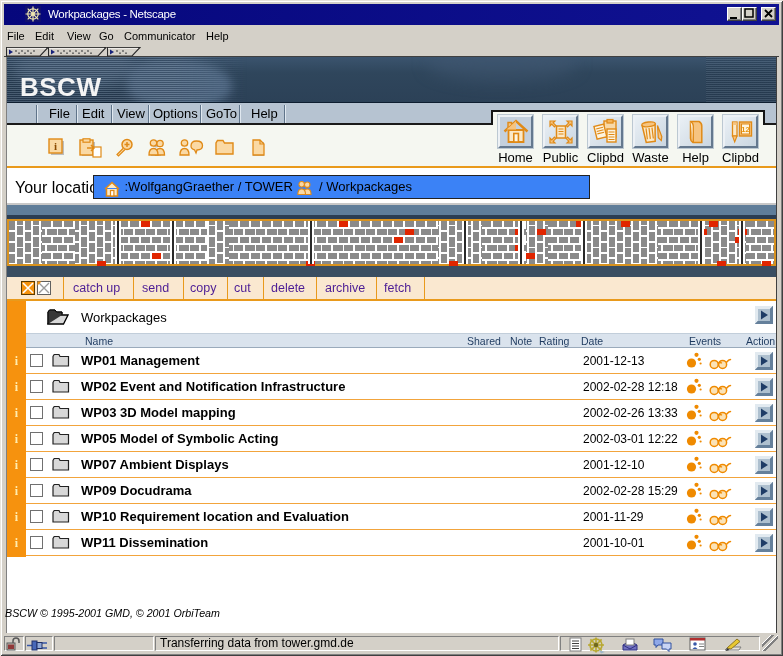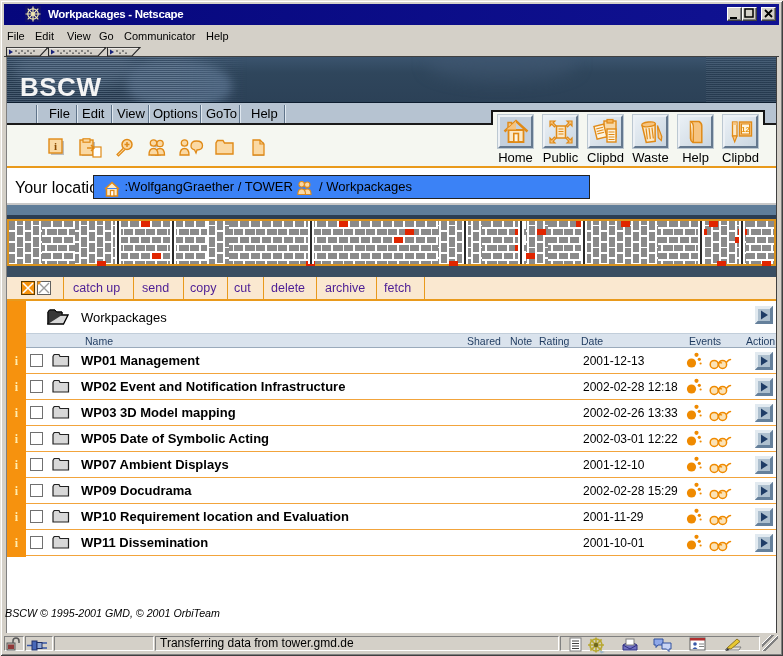--- a/index.html
+++ b/index.html
@@ -1,18 +1,18 @@
 <!DOCTYPE html>
 <html><head><meta charset="utf-8"><style>
 *{margin:0;padding:0;box-sizing:border-box}
 body{width:783px;height:656px;font-family:"Liberation Sans",sans-serif;background:#D4D0C8;position:relative;overflow:hidden}
 #win{position:absolute;inset:0;background:#D4D0C8;
  box-shadow:inset 1px 1px 0 #E8E4DC, inset -1px -1px 0 #404040, inset 2px 2px 0 #fff, inset -2px -2px 0 #808080;}
 
-#title{position:absolute;left:4px;top:4px;width:775px;height:21px;background:linear-gradient(90deg,#06077C,#101292);color:#fff;font-weight:bold;font-size:11.5px;letter-spacing:-0.3px;line-height:21px}
+#title{position:absolute;left:4px;top:4px;width:775px;height:21px;background:linear-gradient(90deg,#06077C,#101292);color:#fff;font-weight:normal;font-size:11.5px;letter-spacing:-0.3px;line-height:21px}
 #title .txt{position:absolute;left:44px;top:0}
 #title svg{position:absolute;left:21px;top:2px}
 .wbtn{position:absolute;top:7px;width:15px;height:14px;background:#D4D0C8;border:1px solid;border-color:#fff #404040 #404040 #fff;box-shadow:inset -1px -1px 0 #808080;font-size:9px;text-align:center}
 
 #nsmenu{position:absolute;left:4px;top:25px;width:775px;height:21px;font-size:11px;color:#000}
 #nsmenu span{position:absolute;top:5px}
 #tabstrip{position:absolute;left:4px;top:46px;width:775px;height:11px;border-bottom:1px solid #404040}
 .ctab{position:absolute;top:1px}
 
 #view{position:absolute;left:6px;top:57px;width:771px;height:576px;background:#fff;border-left:1px solid #808080;border-right:1px solid #404040}
@@ -537,21 +537,21 @@
             <path d="M18 0 V18 H0 L3 15 H15 V3 Z" fill="#65809B"></path>
             <rect x="3" y="3" width="12" height="12" fill="#AEC0CF"></rect>
             <path d="M6 4.5 L13 9 L6 13.5 Z" fill="#1E3C66"></path>
           </svg></span></span>
     </div>
 <div class="drow" style="top:426px">
       <span class="cb"></span>
       <span class="fold"><svg width="18" height="14" viewBox="0 0 18 14">
           <path d="M1 13 L1 3.5 L2.2 1.5 L7 1.5 L8 3.5 L16.5 3.5 L16.5 13 Z" fill="#D8D8D8" stroke="#222" stroke-width="1.2"></path>
         </svg></span>
-      <span class="nm">WP05 Date of Symbolic Acting</span>
+      <span class="nm">WP05 Model of Symbolic Acting</span>
       <span class="dt">2002-03-01 12:22</span>
       <span class="ev1"><svg width="17" height="17" viewBox="0 0 17 17">
           <circle cx="5.5" cy="11" r="4.6" fill="#EF8A00"></circle>
           <circle cx="10.5" cy="2.8" r="2.1" fill="#EF8A00"></circle>
           <circle cx="13.3" cy="7.3" r="1.6" fill="#EF8A00"></circle>
           <circle cx="14.6" cy="11.5" r="1.1" fill="#EF8A00"></circle>
         </svg></span>
       <span class="ev2"><svg width="23" height="14" viewBox="0 0 23 14">
           <g fill="#FBE3B7" stroke="#EF8A00" stroke-width="1.5">
             <circle cx="5.2" cy="8.4" r="4"></circle>

